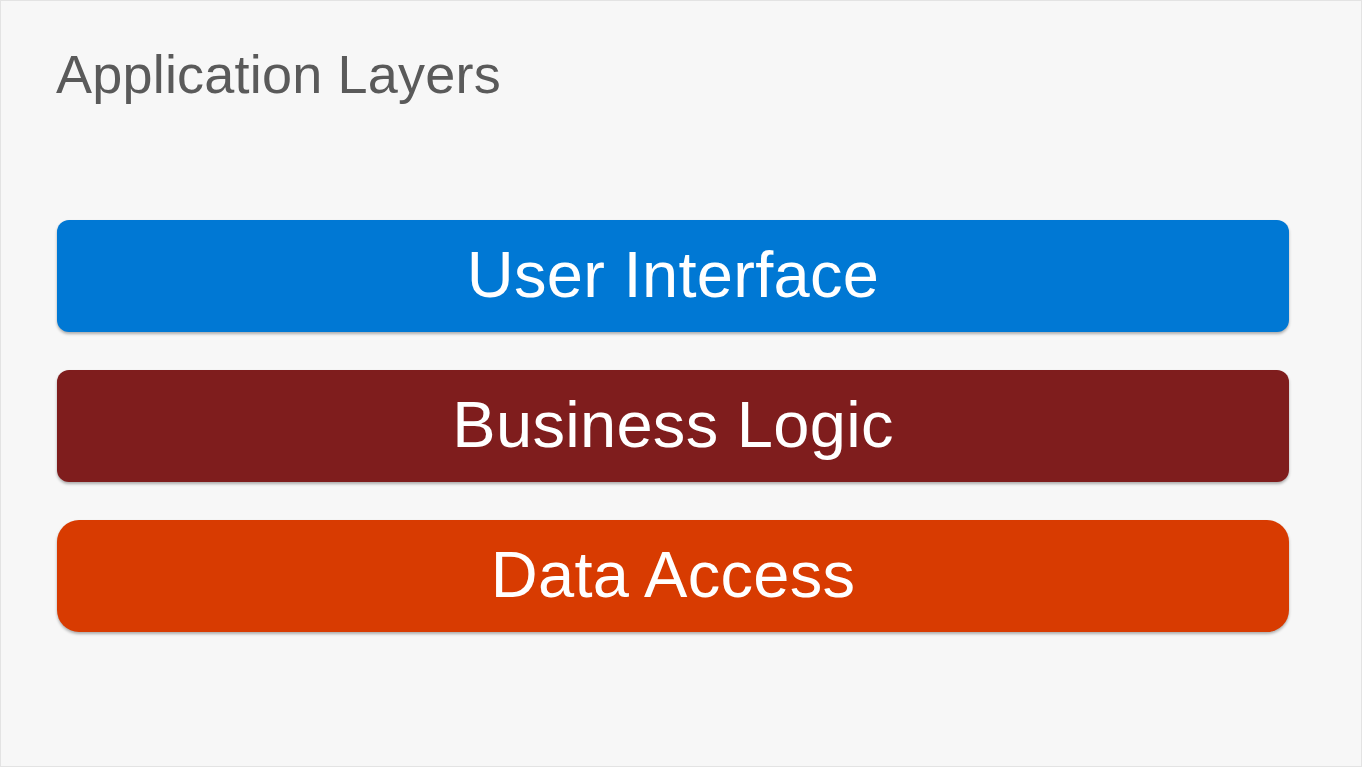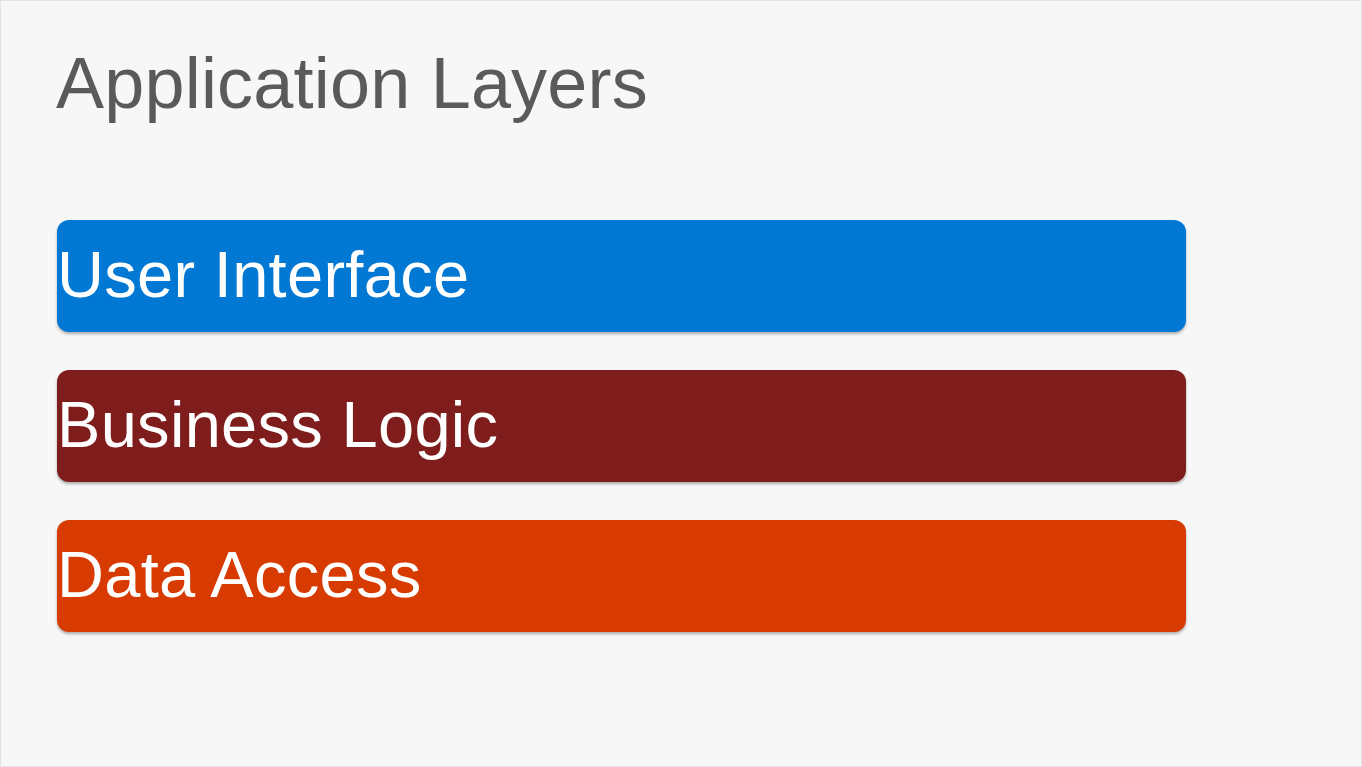--- a/index.html
+++ b/index.html
@@ -20,63 +20,64 @@
     height: 767px;
     box-sizing: border-box;
     background: #f7f7f7;
     border: 1px solid #e3e3e3;
   }
 
   #slide-title {
     position: absolute;
     left: 55px;
     top: 44px;
-    font-size: 72px;
+    font-size: 54px;
     font-weight: 300;
     letter-spacing: 0.2px;
     color: #5a5a5a;
     line-height: 1.08;
     white-space: nowrap;
   }
 
   .layer-stack {
     position: absolute;
     left: 56px;
     top: 219px;
     width: 1184px;
   }
 
   .layer-bar {
     position: relative;
-    width: 1129px;
+    width: 1232px;
     height: 112px;
     border-radius: 12px;
     display: flex;
     align-items: center;
+    justify-content: center;
     box-shadow: 0 2px 3px rgba(0, 0, 0, 0.30);
     box-sizing: border-box;
   }
 
   .layer-bar + .layer-bar {
     margin-top: 38px;
   }
 
   .layer-label {
     font-size: 65px;
     font-weight: 300;
     color: #ffffff;
     letter-spacing: 0.3px;
     line-height: 1;
     white-space: nowrap;
     transform: translateY(-2px);
   }
 
   .bar-ui       { background: #0078d4; }
   .bar-logic    { background: #7f1d1d; }
-  .bar-data     { background: #d83b01; }
+  .bar-data     { background: #d83b01; border-radius: 22px; }
 </style>
 </head>
 <body>
 
 <div id="slide">
 
   <div id="slide-title">Application Layers</div>
 
   <div class="layer-stack">
 

